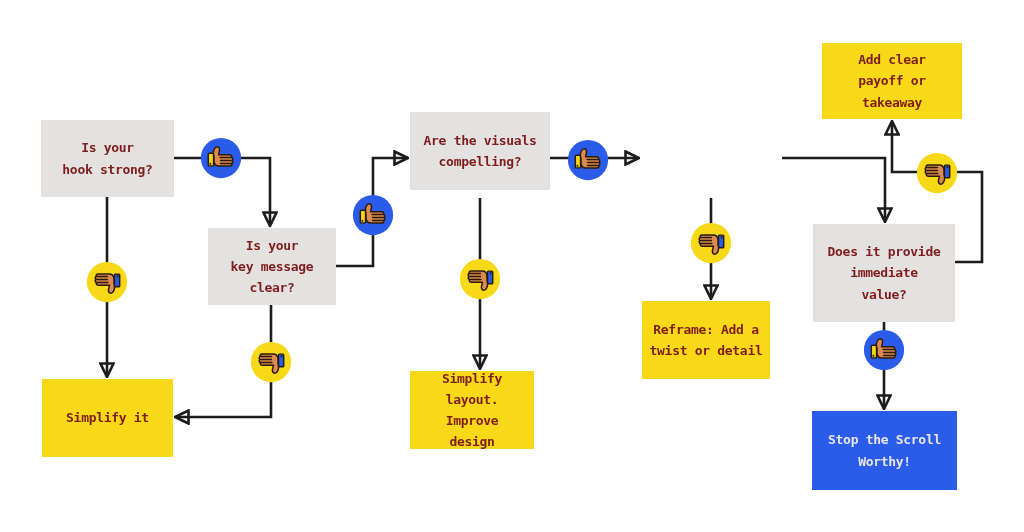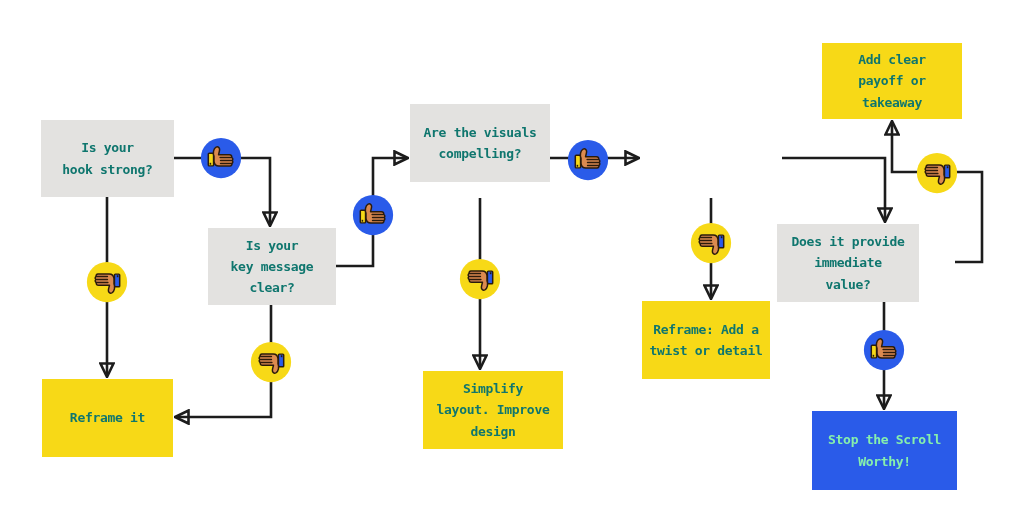--- a/index.html
+++ b/index.html
@@ -5,26 +5,26 @@
   html,body{margin:0;padding:0;background:#ffffff;}
   .canvas{
     position:relative;width:1024px;height:532px;background:#ffffff;overflow:hidden;
     font-family:"DejaVu Sans Mono","Liberation Mono",monospace;
   }
   .wires{position:absolute;left:0;top:0;width:1024px;height:532px;}
   .wires path{fill:none;stroke:#1c1c1c;stroke-width:2.6;}
   .node{
     position:absolute;display:flex;align-items:center;justify-content:center;
     text-align:center;white-space:pre-line;
-    font-size:13px;font-weight:600;line-height:1.62;letter-spacing:-0.3px;color:#0f766e;
+    font-size:13px;font-weight:600;line-height:1.62;letter-spacing:-0.3px;color:#7f1d1d;
     box-sizing:border-box;padding:4px 6px;
   }
   .node.question{background:#e3e2e0;}
   .node.action{background:#f7d917;}
-  .node.success{background:#2a5be9;color:#86efac;}
+  .node.success{background:#2a5be9;color:#e5e5e5;}
   .icon{position:absolute;width:42px;height:42px;}
   .icon svg{display:block;width:42px;height:42px;}
 </style>
 </head>
 <body>
 
 <div class="canvas">
 
   <svg class="wires">
     <defs>
@@ -44,35 +44,35 @@
     <path d="M884,302 V408" marker-end="url(#arrow)"></path>
   </svg>
 
   <div class="node question" style="left:41px;top:120px;width:133px;height:77px">Is your
 hook strong?</div>
 
   <div class="node question" style="left:208px;top:228px;width:128px;height:77px">Is your
 key message
 clear?</div>
 
-  <div class="node question" style="left:410px;top:104px;width:140px;height:78px">Are the visuals
+  <div class="node question" style="left:410px;top:112px;width:140px;height:78px">Are the visuals
 compelling?</div>
 
 
   <div class="node action" style="left:822px;top:43px;width:140px;height:76px">Add clear
 payoff or
 takeaway</div>
 
-  <div class="node question" style="left:777px;top:224px;width:142px;height:78px">Does it provide
+  <div class="node question" style="left:813px;top:224px;width:142px;height:98px">Does it provide
 immediate
 value?</div>
 
-  <div class="node action" style="left:42px;top:379px;width:131px;height:78px">Reframe it</div>
+  <div class="node action" style="left:42px;top:379px;width:131px;height:78px">Simplify it</div>
 
-  <div class="node action" style="left:423px;top:371px;width:140px;height:78px">Simplify
+  <div class="node action" style="left:410px;top:371px;width:124px;height:78px">Simplify
 layout. Improve
 design</div>
 
   <div class="node action" style="left:642px;top:301px;width:128px;height:78px">Reframe: Add a
 twist or detail</div>
 
   <div class="node success" style="left:812px;top:411px;width:145px;height:79px">Stop the Scroll
 Worthy!</div>
 
   <div class="icon" style="left:200px;top:137px">

